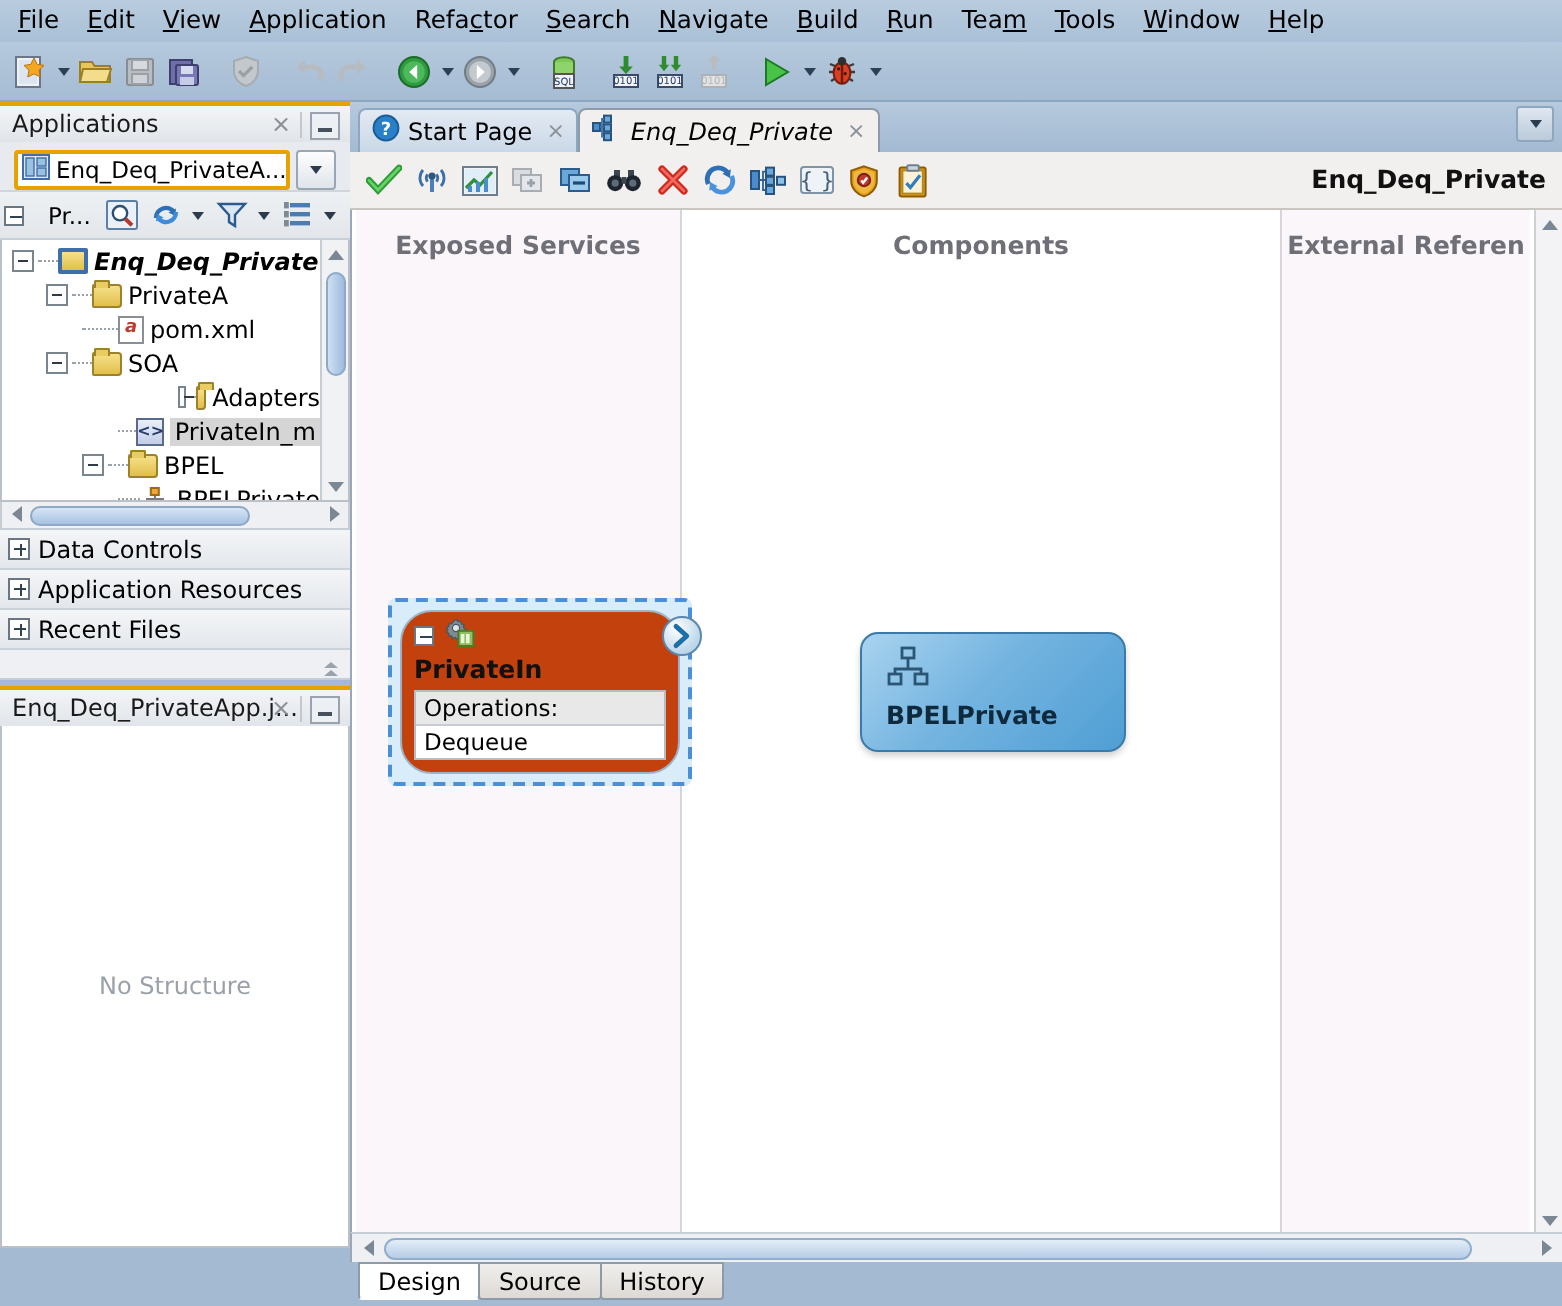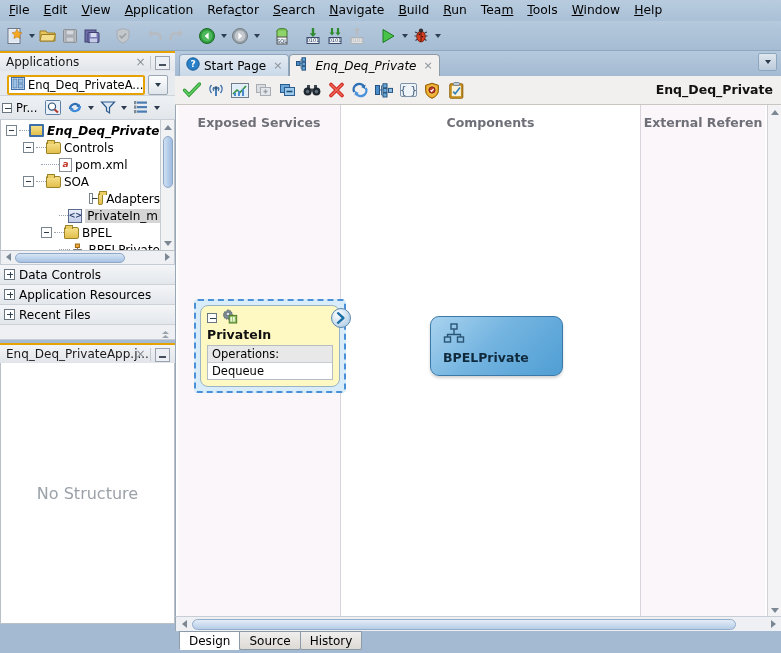--- a/index.html
+++ b/index.html
@@ -81,21 +81,21 @@
     border: 1px solid #9aa6b2; border-radius: 2px;
     display: flex; align-items: center; justify-content: center;
   }
 
   
   #proj-toolbar {
     height: 24px; background: linear-gradient(#eef1f4,#e2e6ea);
     border-bottom: 1px solid #c9cfd6;
     display: flex; align-items: center; padding-left: 2px; gap: 1px;
   }
-  .pt-label { font-size: 11.5px; display:flex; align-items:center; gap:4px; padding-right:4px;}
+  .pt-label { font-size: 11.5px; display:flex; align-items:center; gap:12px; padding-right:4px;}
   .boxminus { width:10px; height:10px; border:1px solid #6a7682; background:#fff; position:relative; }
   .boxminus::after { content:""; position:absolute; left:2px; top:4px; width:6px; height:1px; background:#30424f; }
   .pt-ico { width:21px; height:20px; display:flex; align-items:center; justify-content:center; }
   .pt-tri { width:10px; height:20px; display:flex; align-items:center; justify-content:center;}
 
   
   #tree-wrap { position: relative; height: 131px; background: #fff; border: 1px solid #b9c0c8; border-top:none; overflow:hidden;}
   #tree { position: absolute; left:0; top:0; right: 14px; bottom: 0; overflow: hidden; padding-top: 2px; }
   .tnode { height: 17px; display: flex; align-items: center; white-space: nowrap; font-size: 12px; position: relative;}
   .t-exp { width:11px; height:11px; border:1px solid #7a848d; background:#fdfdfd; position:relative; margin-right:2px;}
@@ -158,21 +158,21 @@
 
   #left-filler { height: 15px; background:#eef0f3; position:relative; border-bottom:1px solid #c7cdd4;}
   .grip { position:absolute; right:4px; top:3px; width:11px; height:9px; }
 
   
   #structure-wrap { margin-top: 3px; height: 282px; position:relative; }
   #structure-body {
     height: 261px; background: #fff; border:1px solid #b9c0c8; border-top:none;
     display:flex; align-items:center; justify-content:center;
   }
-  #no-structure { color:#9aa1a9; font-size:16px; }
+  #no-structure { color:#9aa1a9; font-size:12px; }
 
   
   #right { position: absolute; left: 175px; top: 51px; width: 606px; height: 602px; }
 
   #tabstrip {
     height: 25px; background: linear-gradient(#b6c9dd,#a3bad2); position:relative;
     display:flex; align-items:flex-end; padding-left: 4px;
   }
   .etab {
     height: 22px; display:flex; align-items:center; gap:4px; padding: 0 6px 0 6px;
@@ -217,21 +217,21 @@
     border-left:1px solid #cfcfd4;
   }
 
   
   #svc-privatein {
     position:absolute; left:18px; top:194px; width:152px; height:94px;
     border: 2px dashed #4a90d9; border-radius: 4px; background: #d9ecfa;
     padding: 4px;
   }
   #svc-inner {
-    width:100%; height:100%; background:#fef9c3; border:1px solid #9bb3c6; border-radius:8px;
+    width:100%; height:100%; background:#c2410c; border:1px solid #9bb3c6; border-radius:16px;
     position:relative; padding: 4px 6px;
   }
   #svc-head { display:flex; align-items:center; gap:4px; height:16px; }
   #svc-name { font-size:12.5px; font-weight:bold; color:#111; margin-top:1px; }
   #svc-ops {
     margin-top:3px; border:1px solid #b4bcc4; background:#fff;
   }
   #svc-ops-head { background:#e8e8e8; font-size:11.5px; padding:1px 4px; border-bottom:1px solid #c6ccd2;}
   #svc-ops-row { font-size:11.5px; padding:1px 4px; background:#fff;}
   #svc-arrow {
@@ -492,21 +492,21 @@
           <span class="t-exp"></span>
           <span class="t-dots"></span>
           <span class="prjicon"></span>
           <span class="tlabel italic">Enq_Deq_Private</span>
         </div>
 
         <div class="tnode" style="padding-left:22px;">
           <span class="t-exp"></span>
           <span class="t-dots"></span>
           <span class="folder"></span>
-          <span class="tlabel">Controls</span>
+          <span class="tlabel">PrivateA</span>
         </div>
 
         <div class="tnode" style="padding-left:40px;">
           <span class="t-dots" style="width:18px"></span>
           <span class="xmlicon">a</span>
           <span class="tlabel">pom.xml</span>
         </div>
 
         <div class="tnode" style="padding-left:22px;">
           <span class="t-exp"></span>

